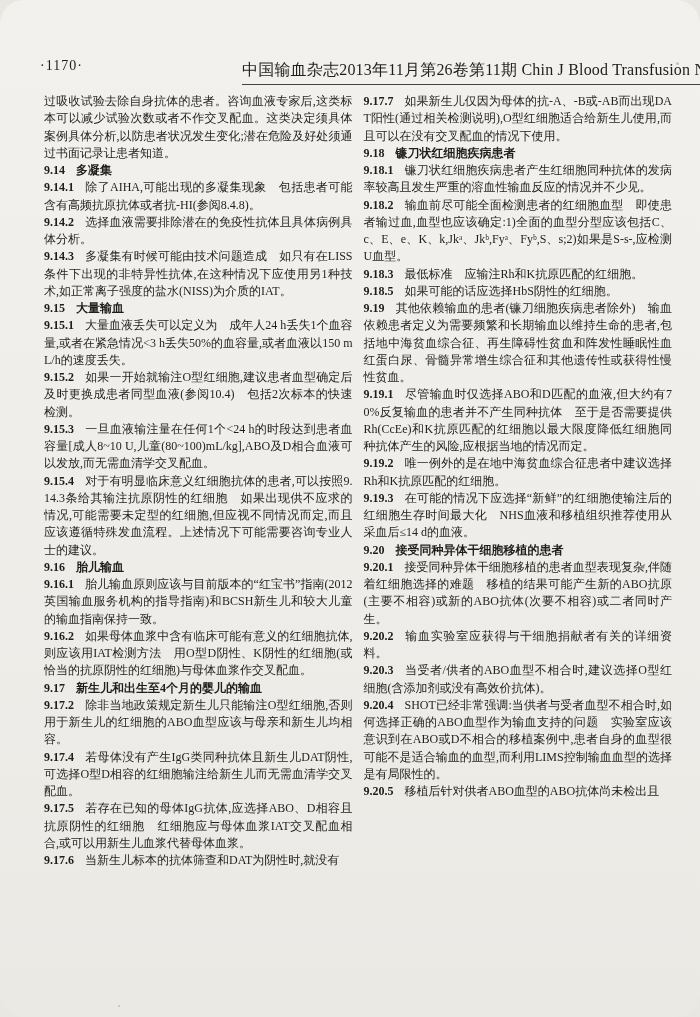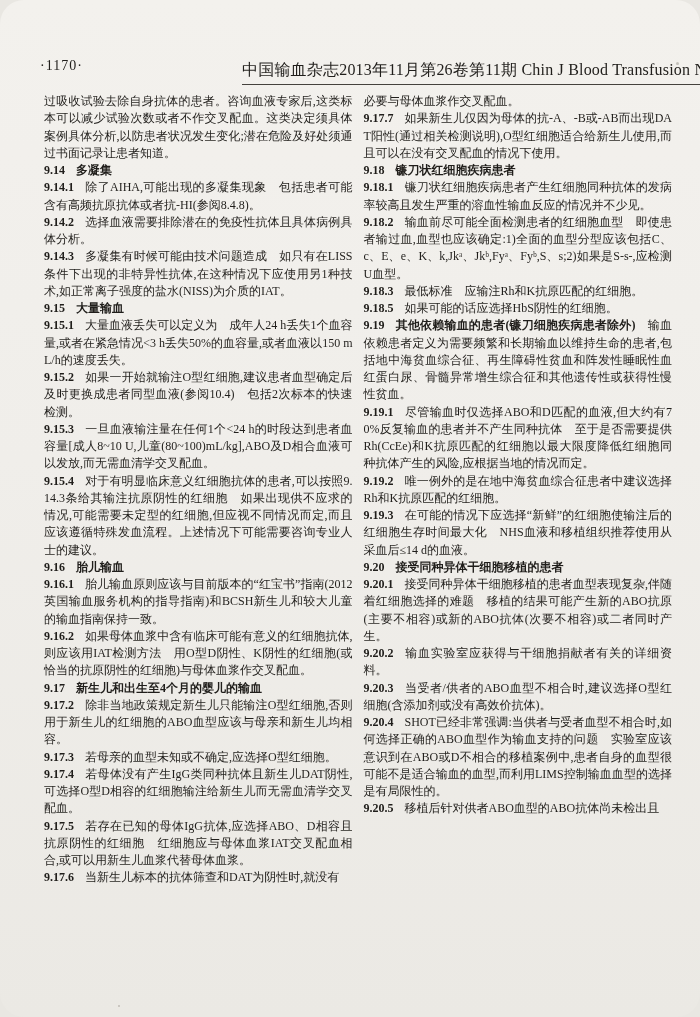--- a/index.html
+++ b/index.html
@@ -35,21 +35,21 @@
   .column{flex:1 1 0;min-width:0}
   p.para{
     margin:0;
     text-align:justify;
     font-size:12px;
     line-height:17.25px;
     word-break:break-all;
   }
   p.para .num{font-weight:bold;margin-right:11px;white-space:nowrap}
   p.para.heading{font-weight:bold}
-  p.para .lead{font-weight:bold}
+  p.para .lead{font-weight:normal}
   
   .speck{position:absolute;background:#8b877f;border-radius:50%;opacity:.45}
 </style>
 </head>
 <body>
 
 <div class="scan-page">
   <div class="page-number">·1170·</div>
   <div class="journal-line">中国输血杂志2013年11月第26卷第11期 Chin J Blood Transfusion Nov,2013,Vol.26,No.11</div>
 
@@ -63,27 +63,25 @@
         <p class="para heading"><b class="num">9.15</b><span class="txt">大量输血</span></p>
         <p class="para"><b class="num">9.15.1</b><span class="txt">大量血液丢失可以定义为　成年人24 h丢失1个血容量,或者在紧急情况&lt;3 h丢失50%的血容量,或者血液以150 mL/h的速度丢失。</span></p>
         <p class="para"><b class="num">9.15.2</b><span class="txt">如果一开始就输注O型红细胞,建议患者血型确定后及时更换成患者同型血液(参阅10.4)　包括2次标本的快速检测。</span></p>
         <p class="para"><b class="num">9.15.3</b><span class="txt">一旦血液输注量在任何1个&lt;24 h的时段达到患者血容量[成人8~10 U,儿童(80~100)mL/kg],ABO及D相合血液可以发放,而无需血清学交叉配血。</span></p>
         <p class="para"><b class="num">9.15.4</b><span class="txt">对于有明显临床意义红细胞抗体的患者,可以按照9.14.3条给其输注抗原阴性的红细胞　如果出现供不应求的情况,可能需要未定型的红细胞,但应视不同情况而定,而且应该遵循特殊发血流程。上述情况下可能需要咨询专业人士的建议。</span></p>
         <p class="para heading"><b class="num">9.16</b><span class="txt">胎儿输血</span></p>
         <p class="para"><b class="num">9.16.1</b><span class="txt">胎儿输血原则应该与目前版本的“红宝书”指南(2012英国输血服务机构的指导指南)和BCSH新生儿和较大儿童的输血指南保持一致。</span></p>
         <p class="para"><b class="num">9.16.2</b><span class="txt">如果母体血浆中含有临床可能有意义的红细胞抗体,则应该用IAT检测方法　用O型D阴性、K阴性的红细胞(或恰当的抗原阴性的红细胞)与母体血浆作交叉配血。</span></p>
         <p class="para heading"><b class="num">9.17</b><span class="txt">新生儿和出生至4个月的婴儿的输血</span></p>
         <p class="para"><b class="num">9.17.2</b><span class="txt">除非当地政策规定新生儿只能输注O型红细胞,否则用于新生儿的红细胞的ABO血型应该与母亲和新生儿均相容。</span></p>
-        <p class="para"><b class="num">9.17.3</b><span class="txt">若母亲的血型未知或不确定,应选择O型红细胞。</span></p>
         <p class="para"><b class="num">9.17.4</b><span class="txt">若母体没有产生IgG类同种抗体且新生儿DAT阴性,可选择O型D相容的红细胞输注给新生儿而无需血清学交叉配血。</span></p>
         <p class="para"><b class="num">9.17.5</b><span class="txt">若存在已知的母体IgG抗体,应选择ABO、D相容且抗原阴性的红细胞　红细胞应与母体血浆IAT交叉配血相合,或可以用新生儿血浆代替母体血浆。</span></p>
         <p class="para"><b class="num">9.17.6</b><span class="txt">当新生儿标本的抗体筛查和DAT为阴性时,就没有</span></p>
       </div>
     <div class="column" id="right-col">
-        <p class="para"><span class="txt">必要与母体血浆作交叉配血。</span></p>
         <p class="para"><b class="num">9.17.7</b><span class="txt">如果新生儿仅因为母体的抗-A、-B或-AB而出现DAT阳性(通过相关检测说明),O型红细胞适合给新生儿使用,而且可以在没有交叉配血的情况下使用。</span></p>
         <p class="para heading"><b class="num">9.18</b><span class="txt">镰刀状红细胞疾病患者</span></p>
         <p class="para"><b class="num">9.18.1</b><span class="txt">镰刀状红细胞疾病患者产生红细胞同种抗体的发病率较高且发生严重的溶血性输血反应的情况并不少见。</span></p>
         <p class="para"><b class="num">9.18.2</b><span class="txt">输血前尽可能全面检测患者的红细胞血型　即使患者输过血,血型也应该确定:1)全面的血型分型应该包括C、c、E、e、K、k,Jkᵃ、Jkᵇ,Fyᵃ、Fyᵇ,S、s;2)如果是S-s-,应检测U血型。</span></p>
         <p class="para"><b class="num">9.18.3</b><span class="txt">最低标准　应输注Rh和K抗原匹配的红细胞。</span></p>
         <p class="para"><b class="num">9.18.5</b><span class="txt">如果可能的话应选择HbS阴性的红细胞。</span></p>
         <p class="para"><b class="num">9.19</b><span class="lead">其他依赖输血的患者(镰刀细胞疾病患者除外)</span><span class="txt">　输血依赖患者定义为需要频繁和长期输血以维持生命的患者,包括地中海贫血综合征、再生障碍性贫血和阵发性睡眠性血红蛋白尿、骨髓异常增生综合征和其他遗传性或获得性慢性贫血。</span></p>
         <p class="para"><b class="num">9.19.1</b><span class="txt">尽管输血时仅选择ABO和D匹配的血液,但大约有70%反复输血的患者并不产生同种抗体　至于是否需要提供Rh(CcEe)和K抗原匹配的红细胞以最大限度降低红细胞同种抗体产生的风险,应根据当地的情况而定。</span></p>
         <p class="para"><b class="num">9.19.2</b><span class="txt">唯一例外的是在地中海贫血综合征患者中建议选择Rh和K抗原匹配的红细胞。</span></p>
         <p class="para"><b class="num">9.19.3</b><span class="txt">在可能的情况下应选择“新鲜”的红细胞使输注后的红细胞生存时间最大化　NHS血液和移植组织推荐使用从采血后≤14 d的血液。</span></p>

